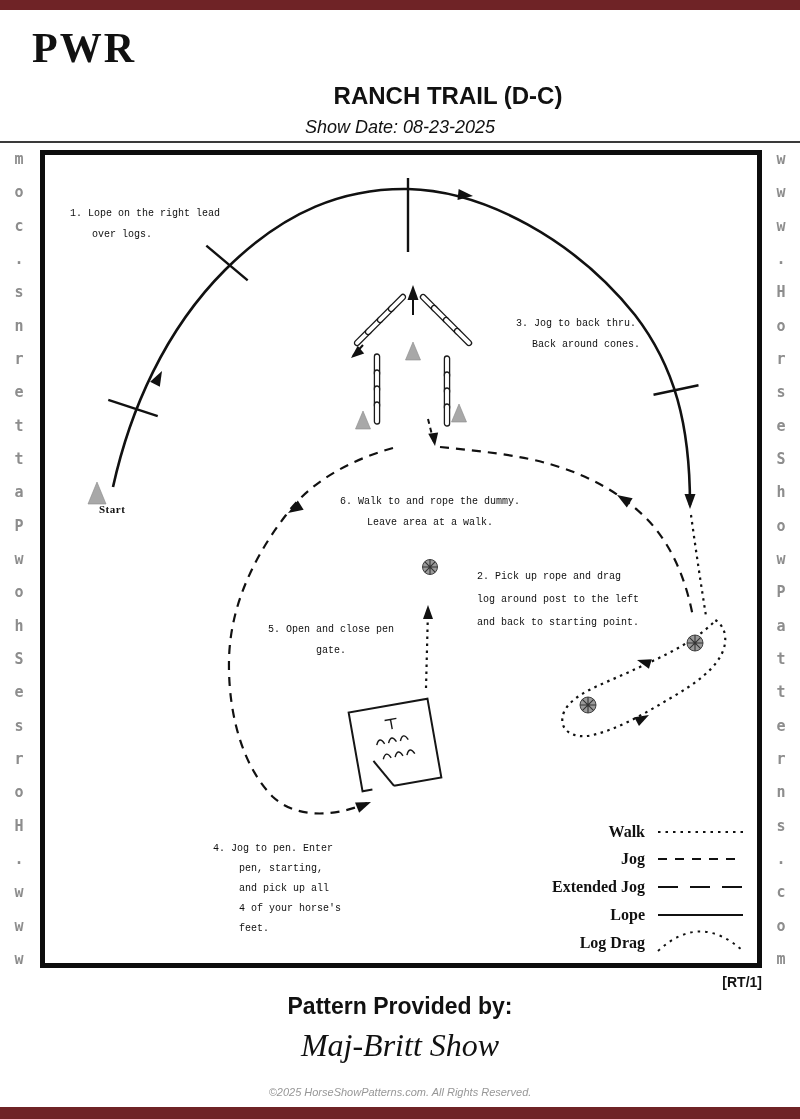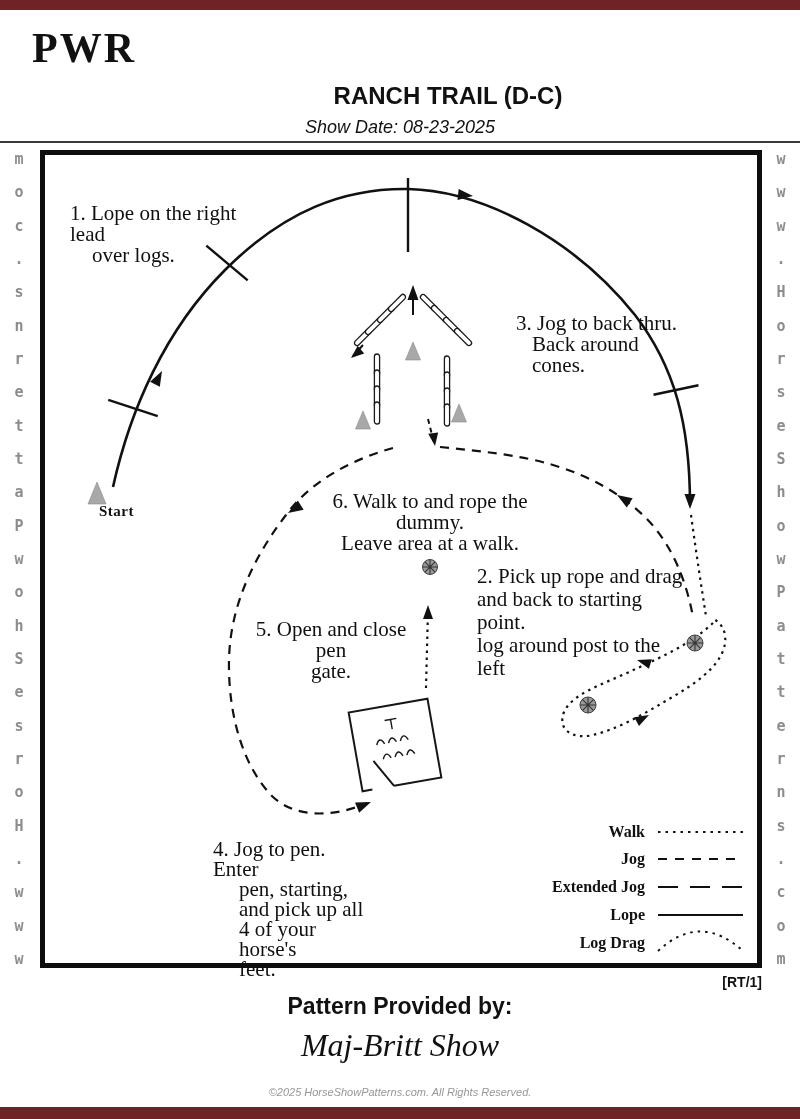--- a/index.html
+++ b/index.html
@@ -22,32 +22,32 @@
   .wm{position:absolute;top:150px;height:818px;width:24px;display:flex;flex-direction:column;
     justify-content:space-between;align-items:center;
     font:bold 15px "DejaVu Sans Mono",monospace;color:#8d8d8d;}
   .wm.left{left:7px;}
   .wm.right{right:7px;}
 
   .diagram{position:absolute;left:40px;top:150px;width:722px;height:818px;
     border:5px solid #0d0d0d;box-sizing:border-box;background:#fff;}
   .diagram svg{position:absolute;left:0;top:0;}
 
-  .instr{position:absolute;font-size:21px;line-height:21px;color:#101010;}
+  .instr{position:absolute;font-size:10px;line-height:21px;color:#101010;font-family:Liberation Mono, monospace;}
   .instr .ln{display:block;}
   #i1{left:25px;top:48px;width:190px;}
   #i1 .ln:nth-child(2){padding-left:22px;}
   #i2{left:432px;top:410px;width:210px;line-height:23px;}
   #i3{left:443px;top:158px;width:175px;margin-left:28px;}
   #i3 .ln:nth-child(2){padding-left:16px;}
   #i4{left:168px;top:684px;width:160px;line-height:20px;}
   #i4 .ln:nth-child(n+2){padding-left:26px;}
   #i5{left:200px;top:464px;width:172px;text-align:center;}
   #i6{left:272px;top:336px;width:226px;text-align:center;}
-  .start-label{position:absolute;left:54px;top:348px;font-weight:bold;font-size:15px;letter-spacing:0.5px;}
+  .start-label{position:absolute;left:54px;top:348px;font-weight:bold;font-size:11px;letter-spacing:0.5px;}
 
   .legend-label{font:bold 16px "Liberation Serif",serif;fill:#111;}
 
   .rt-code{position:absolute;top:974px;left:40px;width:722px;text-align:right;
     font:bold 14px "Liberation Sans",sans-serif;}
   .provided-label{position:absolute;top:993px;left:0;width:100%;text-align:center;
     font:bold 23px "Liberation Sans",sans-serif;}
   .provided-name{position:absolute;top:1027px;left:0;width:100%;text-align:center;
     font:italic 32px "Liberation Serif",serif;}
   .copyright{position:absolute;top:1086px;left:0;width:100%;text-align:center;
@@ -232,22 +232,22 @@
   <div class="instr" id="i3">
     <span class="ln">3.  Jog to back thru.</span>
     <span class="ln">Back around cones.</span>
   </div>
   <div class="instr" id="i6">
     <span class="ln">6.  Walk to and rope the dummy.</span>
     <span class="ln">Leave area at a walk.</span>
   </div>
   <div class="instr" id="i2">
     <span class="ln">2. Pick up rope and drag</span>
+    <span class="ln">log around post to the left</span>
     <span class="ln">and back to starting point.</span>
-    <span class="ln">log around post to the left</span>
   </div>
   <div class="instr" id="i5">
     <span class="ln">5.  Open and close pen</span>
     <span class="ln">gate.</span>
   </div>
   <div class="instr" id="i4">
     <span class="ln">4.  Jog to pen.  Enter</span>
     <span class="ln">pen, starting,</span>
     <span class="ln">and pick up all</span>
     <span class="ln">4 of your horse's</span>

